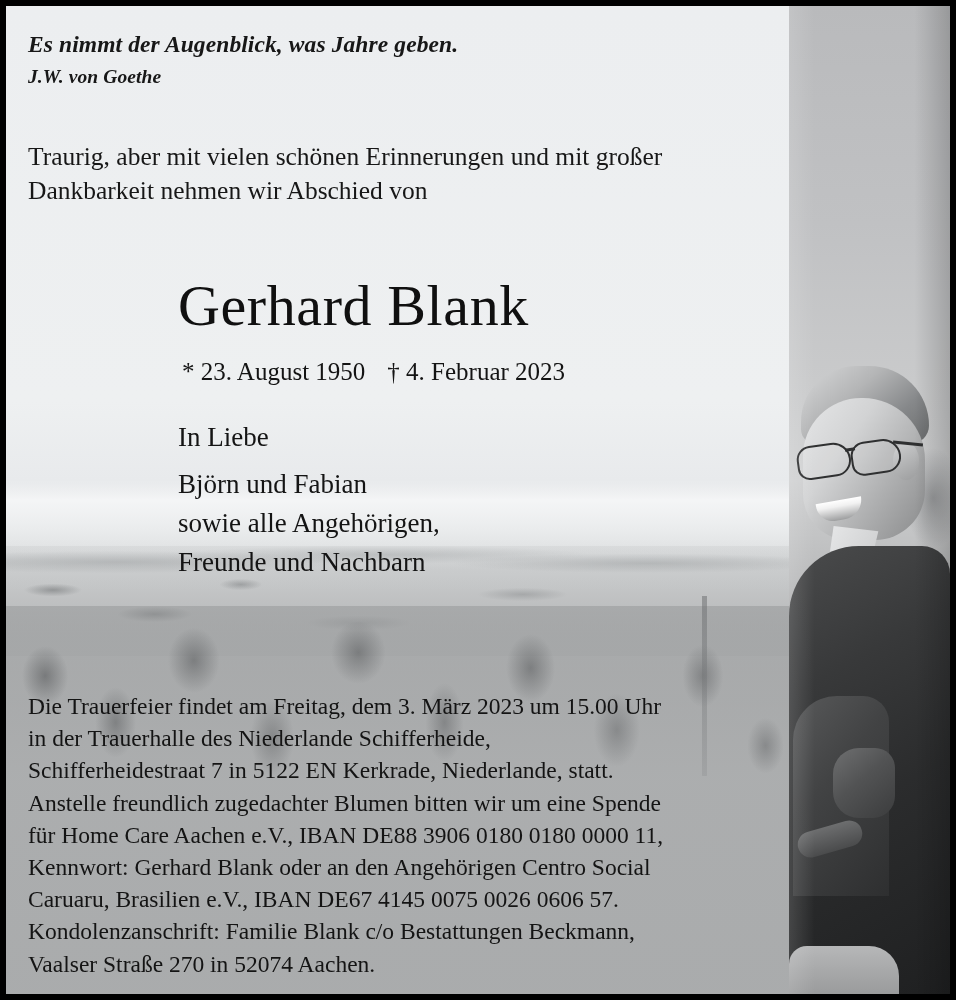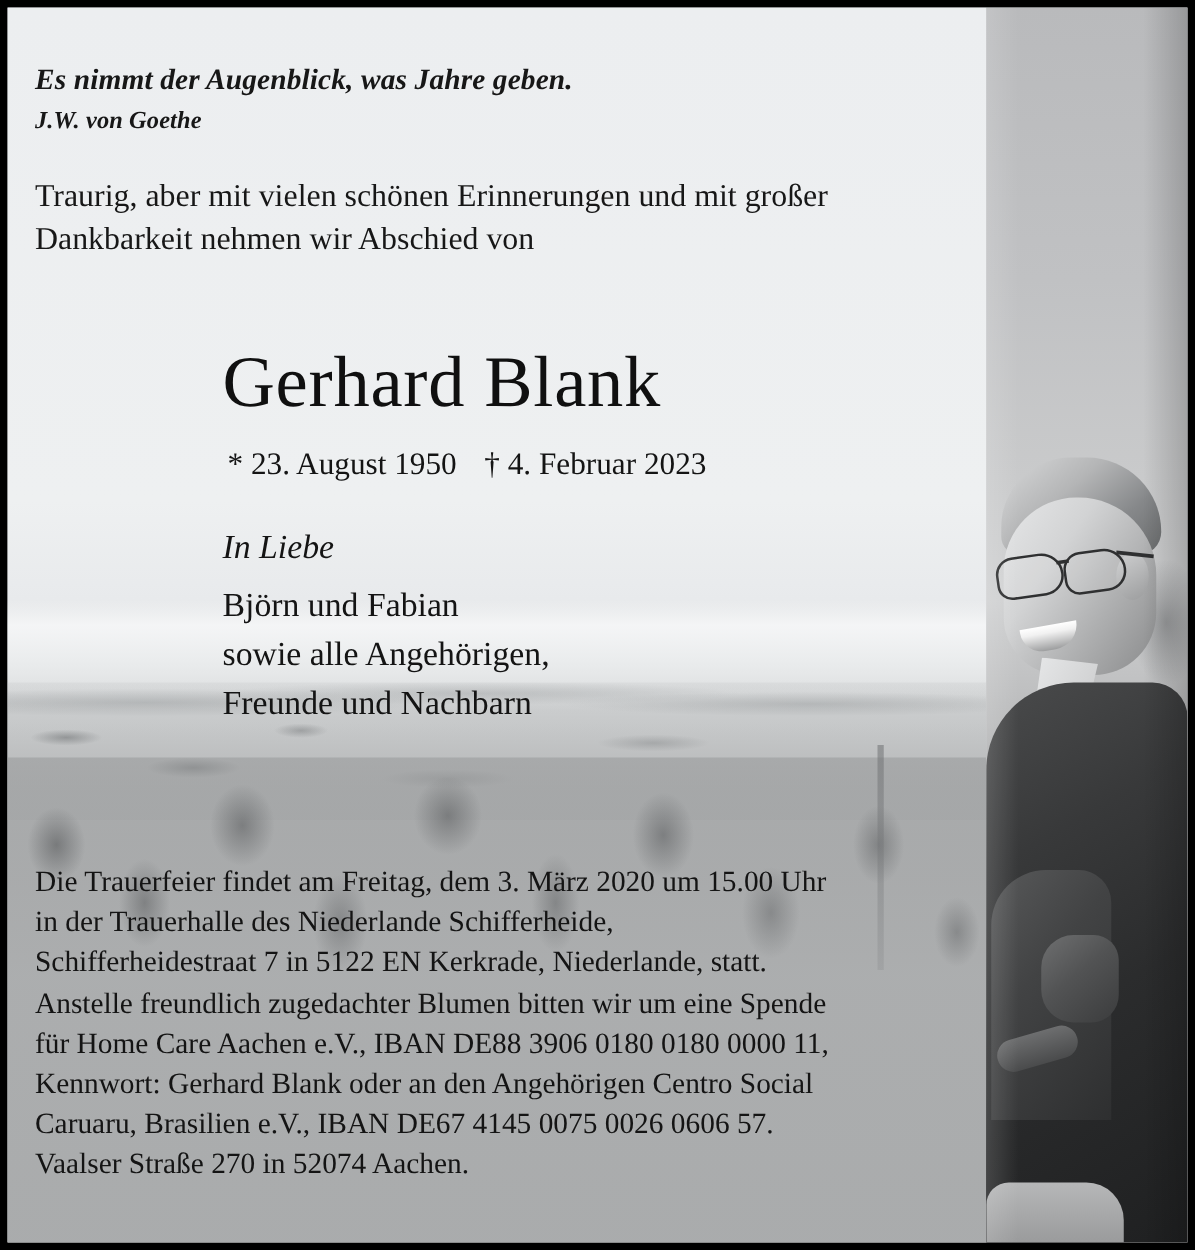--- a/index.html
+++ b/index.html
@@ -224,21 +224,20 @@
   .quote {
     position: absolute;
     left: 22px;
     top: 22px;
     font-style: italic;
     font-weight: bold;
     font-size: 23.5px;
     line-height: 1.42;
     letter-spacing: 0.1px;
     color: #171717;
-    margin-top: 20px;
   }
   .quote .author {
     display: block;
     font-size: 19.5px;
     margin-top: 2px;
   }
   .intro {
     position: absolute;
     left: 22px;
     top: 134px;
@@ -267,21 +266,21 @@
   .dates .gap { display: inline-block; width: 22px; }
   .family {
     position: absolute;
     left: 172px;
     top: 412px;
     font-size: 27px;
     line-height: 1.45;
     color: #141414;
   }
   .family .line { display: block; white-space: nowrap; }
-  .family .line.first { margin-bottom: 8px; font-style: italic; }
+  .family .line.first { margin-bottom: 8px; }
   .details {
     position: absolute;
     left: 22px;
     top: 684px;
     width: 748px;
     font-size: 23.5px;
     line-height: 1.37;
     color: #141414;
   }
   .details .line { display: block; white-space: nowrap; }
@@ -335,24 +334,25 @@
     </div>
 
     <div class="family">
       <span class="line first">In Liebe</span>
       <span class="line">Björn und Fabian</span>
       <span class="line">sowie alle Angehörigen,</span>
       <span class="line">Freunde und Nachbarn</span>
     </div>
 
     <div class="details">
-      <span class="line">Die Trauerfeier findet am Freitag, dem 3. März 2020 um 15.00 Uhr</span>
+      <span class="line">Die Trauerfeier findet am Freitag, dem 3. März 2023 um 15.00 Uhr</span>
       <span class="line">in der Trauerhalle des Niederlande Schifferheide,</span>
       <span class="line">Schifferheidestraat 7 in 5122 EN Kerkrade, Niederlande, statt.</span>
       <span class="line">Anstelle freundlich zugedachter Blumen bitten wir um eine Spende</span>
       <span class="line">für Home Care Aachen e.V., IBAN DE88 3906 0180 0180 0000 11,</span>
       <span class="line">Kennwort: Gerhard Blank oder an den Angehörigen Centro Social</span>
       <span class="line">Caruaru, Brasilien e.V., IBAN DE67 4145 0075 0026 0606 57.</span>
+      <span class="line">Kondolenzanschrift: Familie Blank c/o Bestattungen Beckmann,</span>
       <span class="line">Vaalser Straße 270 in 52074 Aachen.</span>
     </div>
 
   </div>
 </div>
 
 </body></html>

